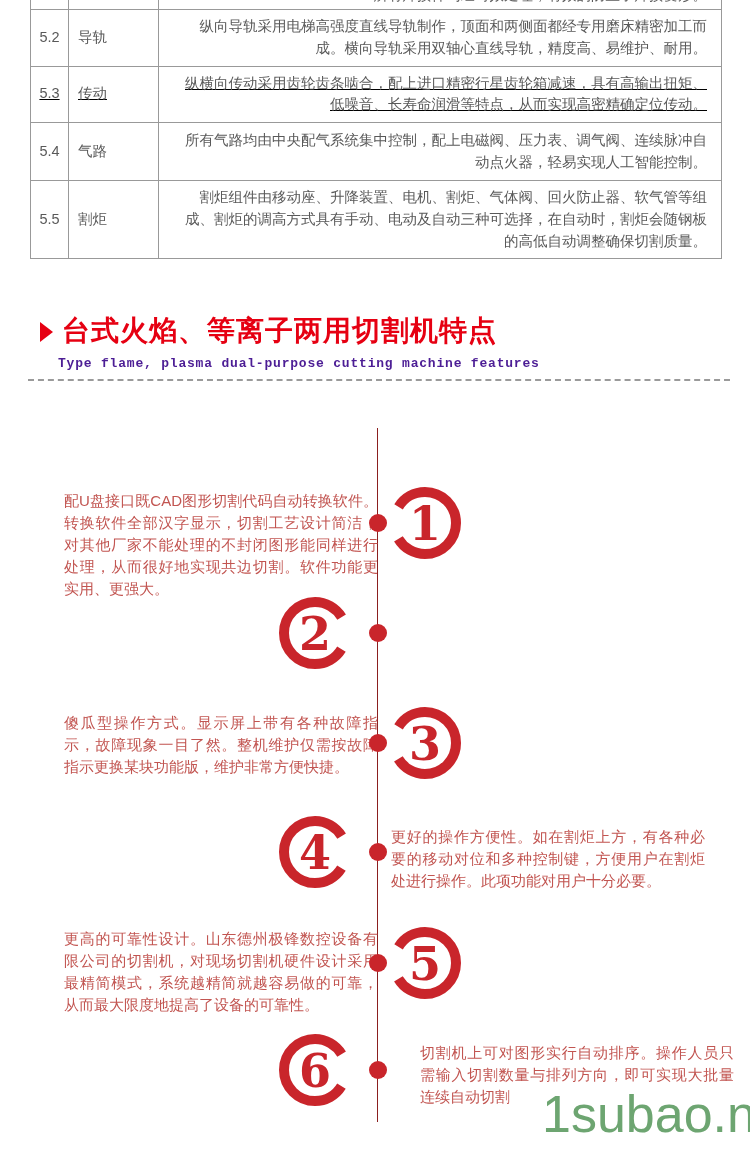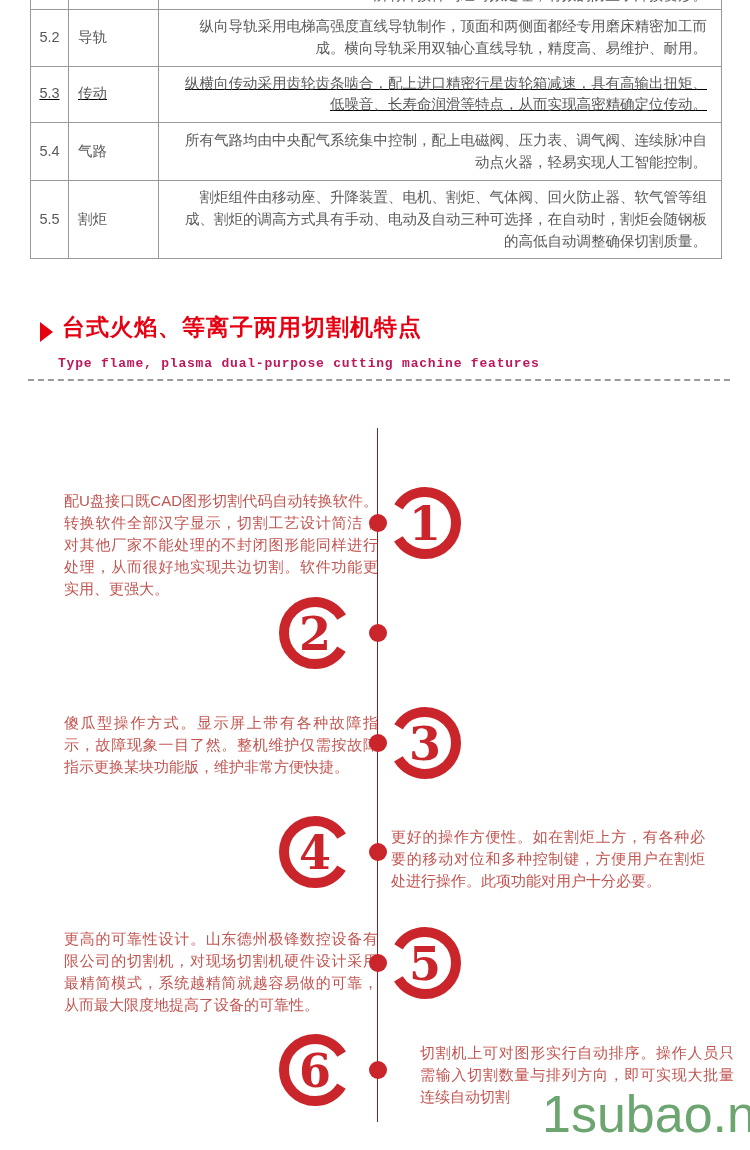--- a/index.html
+++ b/index.html
@@ -16,24 +16,24 @@
   tr.r-partial td{vertical-align:bottom;}
   tr.r-partial td.desc{padding-bottom:2px;}
   tr.r1{height:53px;}
   tr.r2{height:50px;text-decoration:underline;}
   tr.r3{height:58px;}
   tr.r4{height:58px;}
 
   
   .tri{position:absolute;left:40px;top:322px;width:0;height:0;
        border-left:13px solid #e60012;border-top:10px solid transparent;border-bottom:10px solid transparent;}
-  .sec-title{position:absolute;left:62px;top:312px;margin:0;font-size:23px;font-weight:bold;
+  .sec-title{position:absolute;left:62px;top:312px;margin:0;font-size:28px;font-weight:bold;
              color:#e60012;letter-spacing:1px;white-space:nowrap;}
   .sec-sub{position:absolute;left:58px;top:356px;font-family:"Liberation Mono","DejaVu Sans Mono",monospace;
-           font-size:13px;font-weight:bold;color:#be185d;letter-spacing:0.8px;white-space:nowrap;}
+           font-size:13px;font-weight:bold;color:#4c1d95;letter-spacing:0.8px;white-space:nowrap;}
   .sec-dashes{position:absolute;left:28px;top:379px;width:702px;height:0;border-top:2px dashed #9a9a9a;}
 
   
   .vline{position:absolute;left:377px;top:428px;width:1px;height:694px;background:#8b1f1f;}
   .dot{position:absolute;width:18px;height:18px;border-radius:50%;background:#c9252b;left:369px;}
   .feature-text{position:absolute;width:314px;font-size:15px;line-height:22px;color:#c25551;
                 text-align:justify;word-break:break-all;}
   .medal{position:absolute;width:76px;height:76px;}
   .medal svg{position:absolute;left:0;top:0;}
   .medal .digit{position:absolute;left:0;top:1px;width:76px;height:76px;display:flex;align-items:center;

